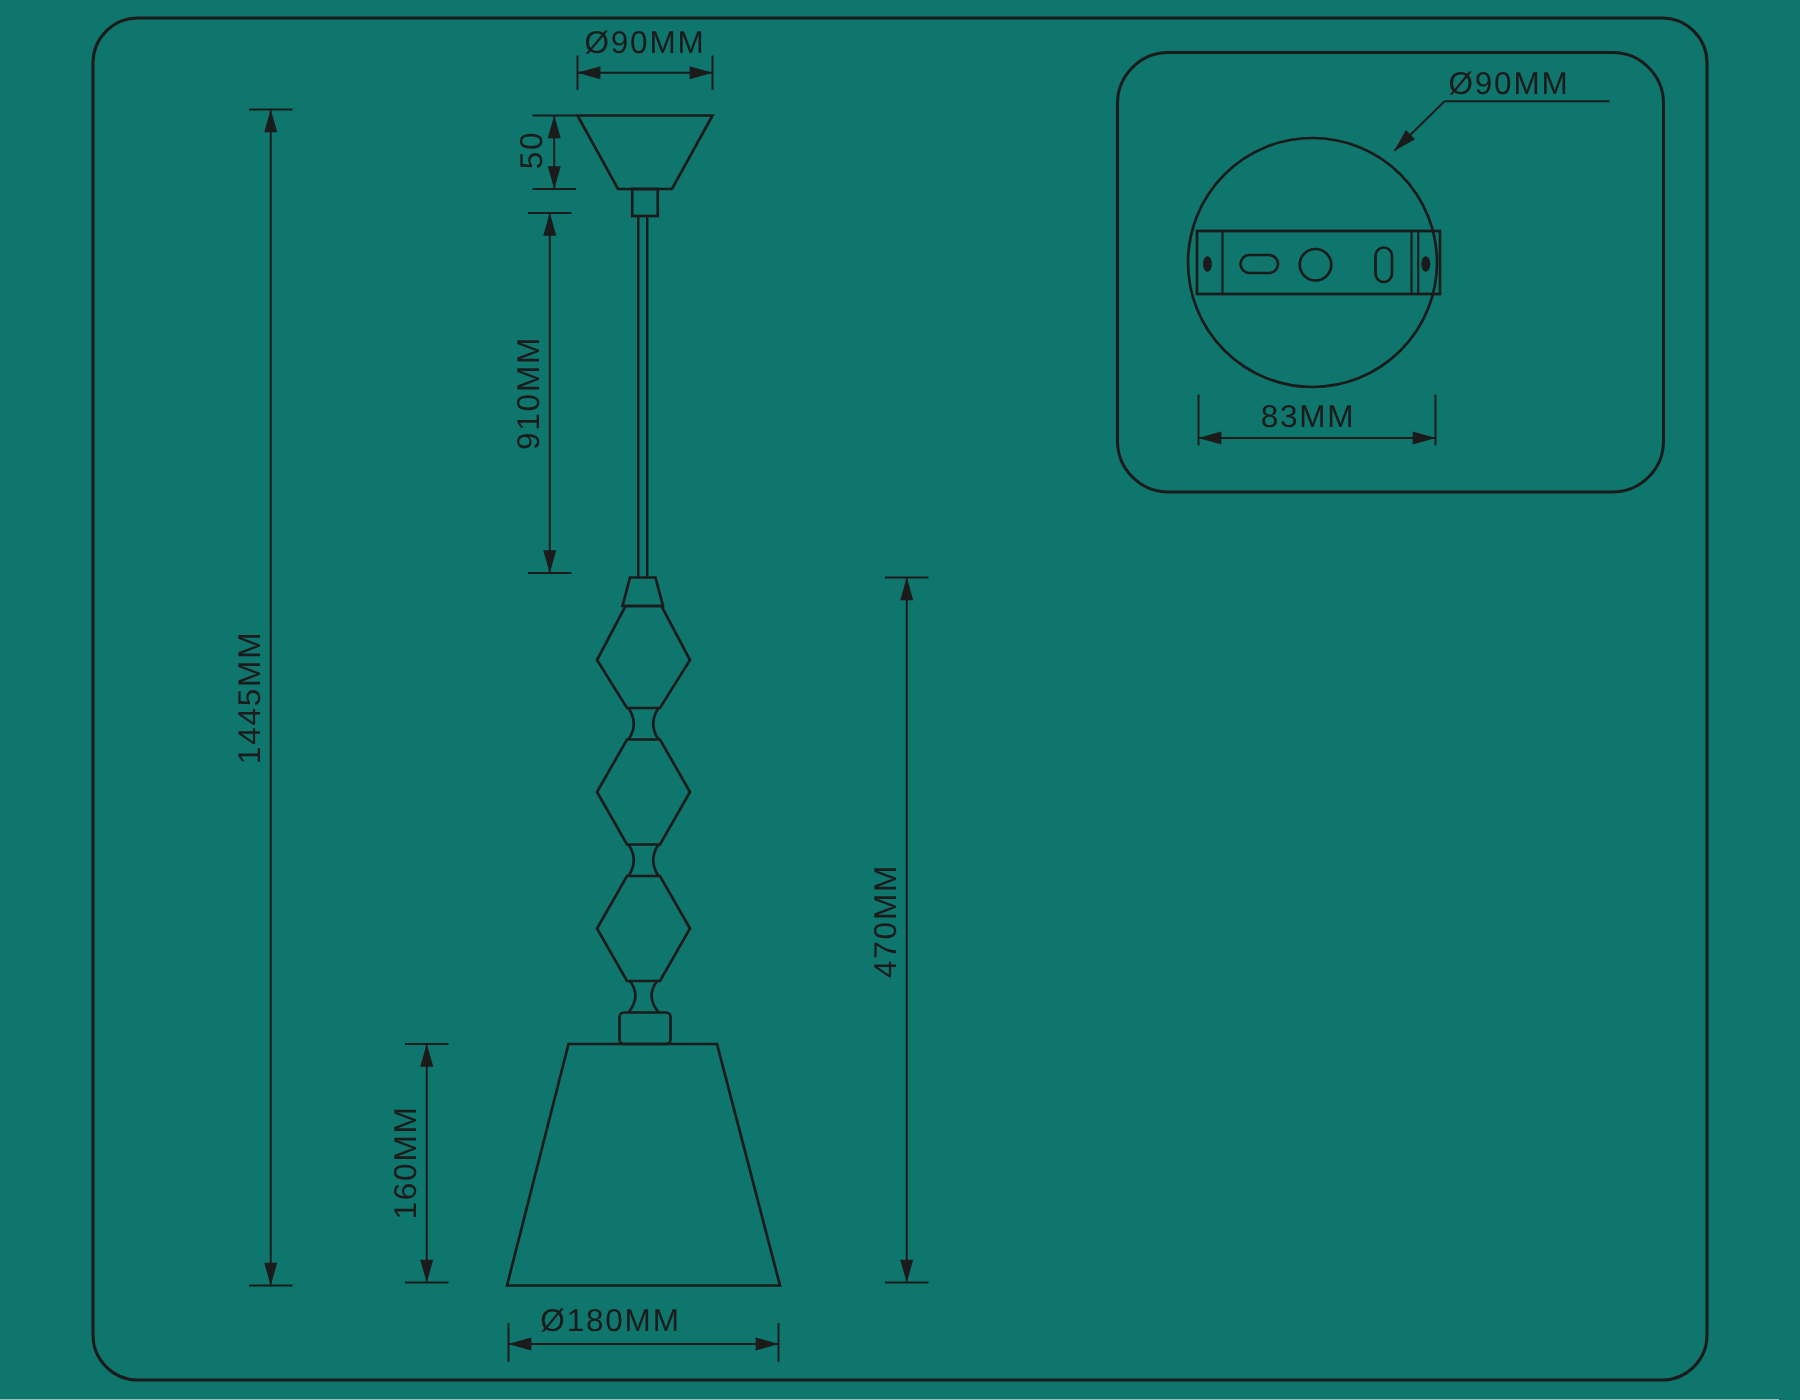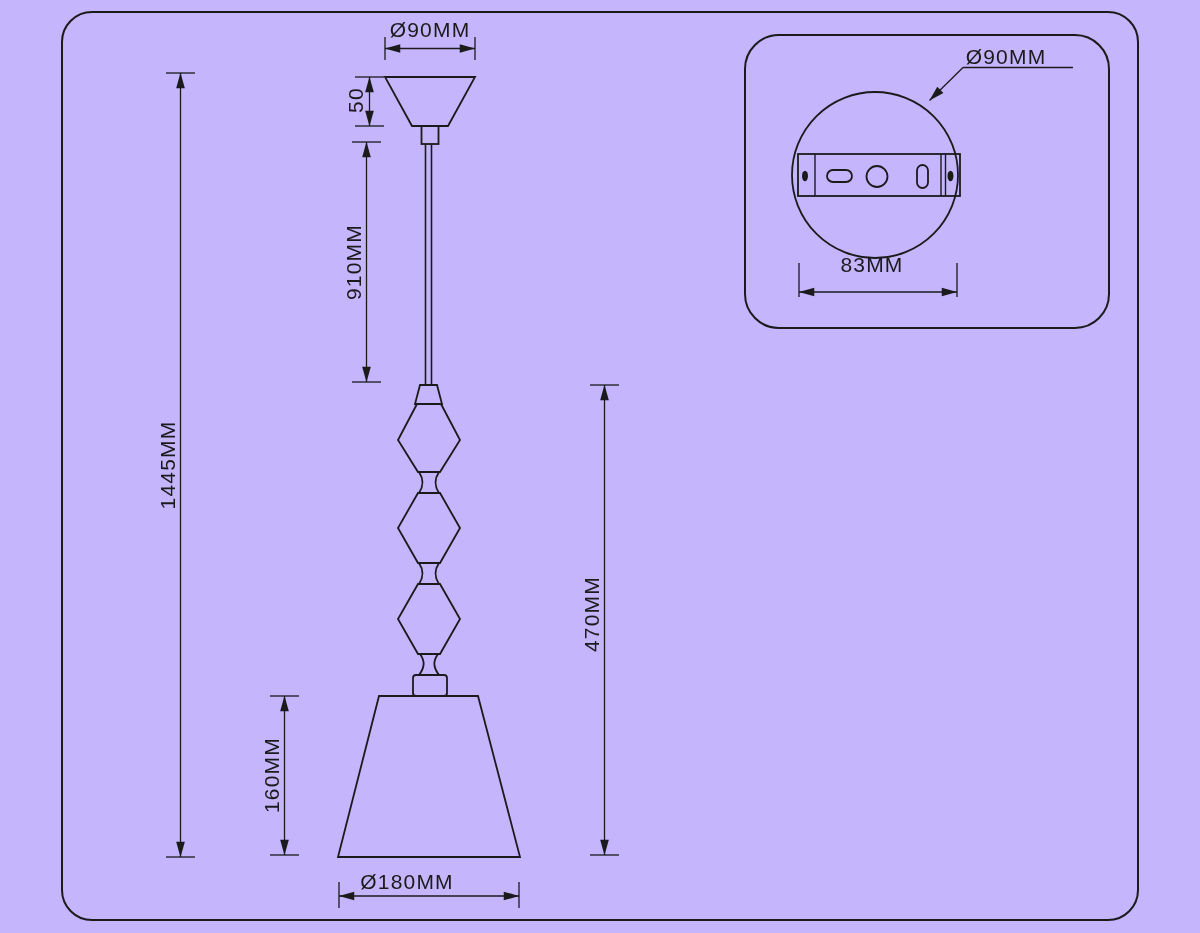--- a/index.html
+++ b/index.html
@@ -1,20 +1,20 @@
 <!DOCTYPE html>
 <html><head>
 <meta charset="utf-8">
 <style>
   html, body { margin: 0; padding: 0; background: #ffffff; }
   .canvas {
     position: relative;
     width: 1200px;
     height: 933px;
-    background: #c4b5fd;
+    background: #0f766e;
     font-family: "Liberation Sans", sans-serif;
     overflow: hidden;
     text-decoration: underline;
   }
   .canvas svg { position: absolute; left: 0; top: 0; }
   .lbl {
     position: absolute;
     transform: translate(-50%, -50%);
     font-size: 21px;
     letter-spacing: 1.2px;
@@ -140,15 +140,15 @@
   <div class="lbl rot" style="left:167px; top:465px;">1445MM</div>
 
   <div class="lbl rot" style="left:591px; top:614px;">470MM</div>
 
   <div class="lbl rot" style="left:271px; top:775px;">160MM</div>
 
   <div class="lbl" style="left:407px; top:881px;">Ø180MM</div>
 
   <div class="lbl" style="left:1006px; top:56px;">Ø90MM</div>
 
-  <div class="lbl" style="left:872px; top:264px;">83MM</div>
+  <div class="lbl" style="left:872px; top:278px;">83MM</div>
 
 </div>
 
 </body></html>

